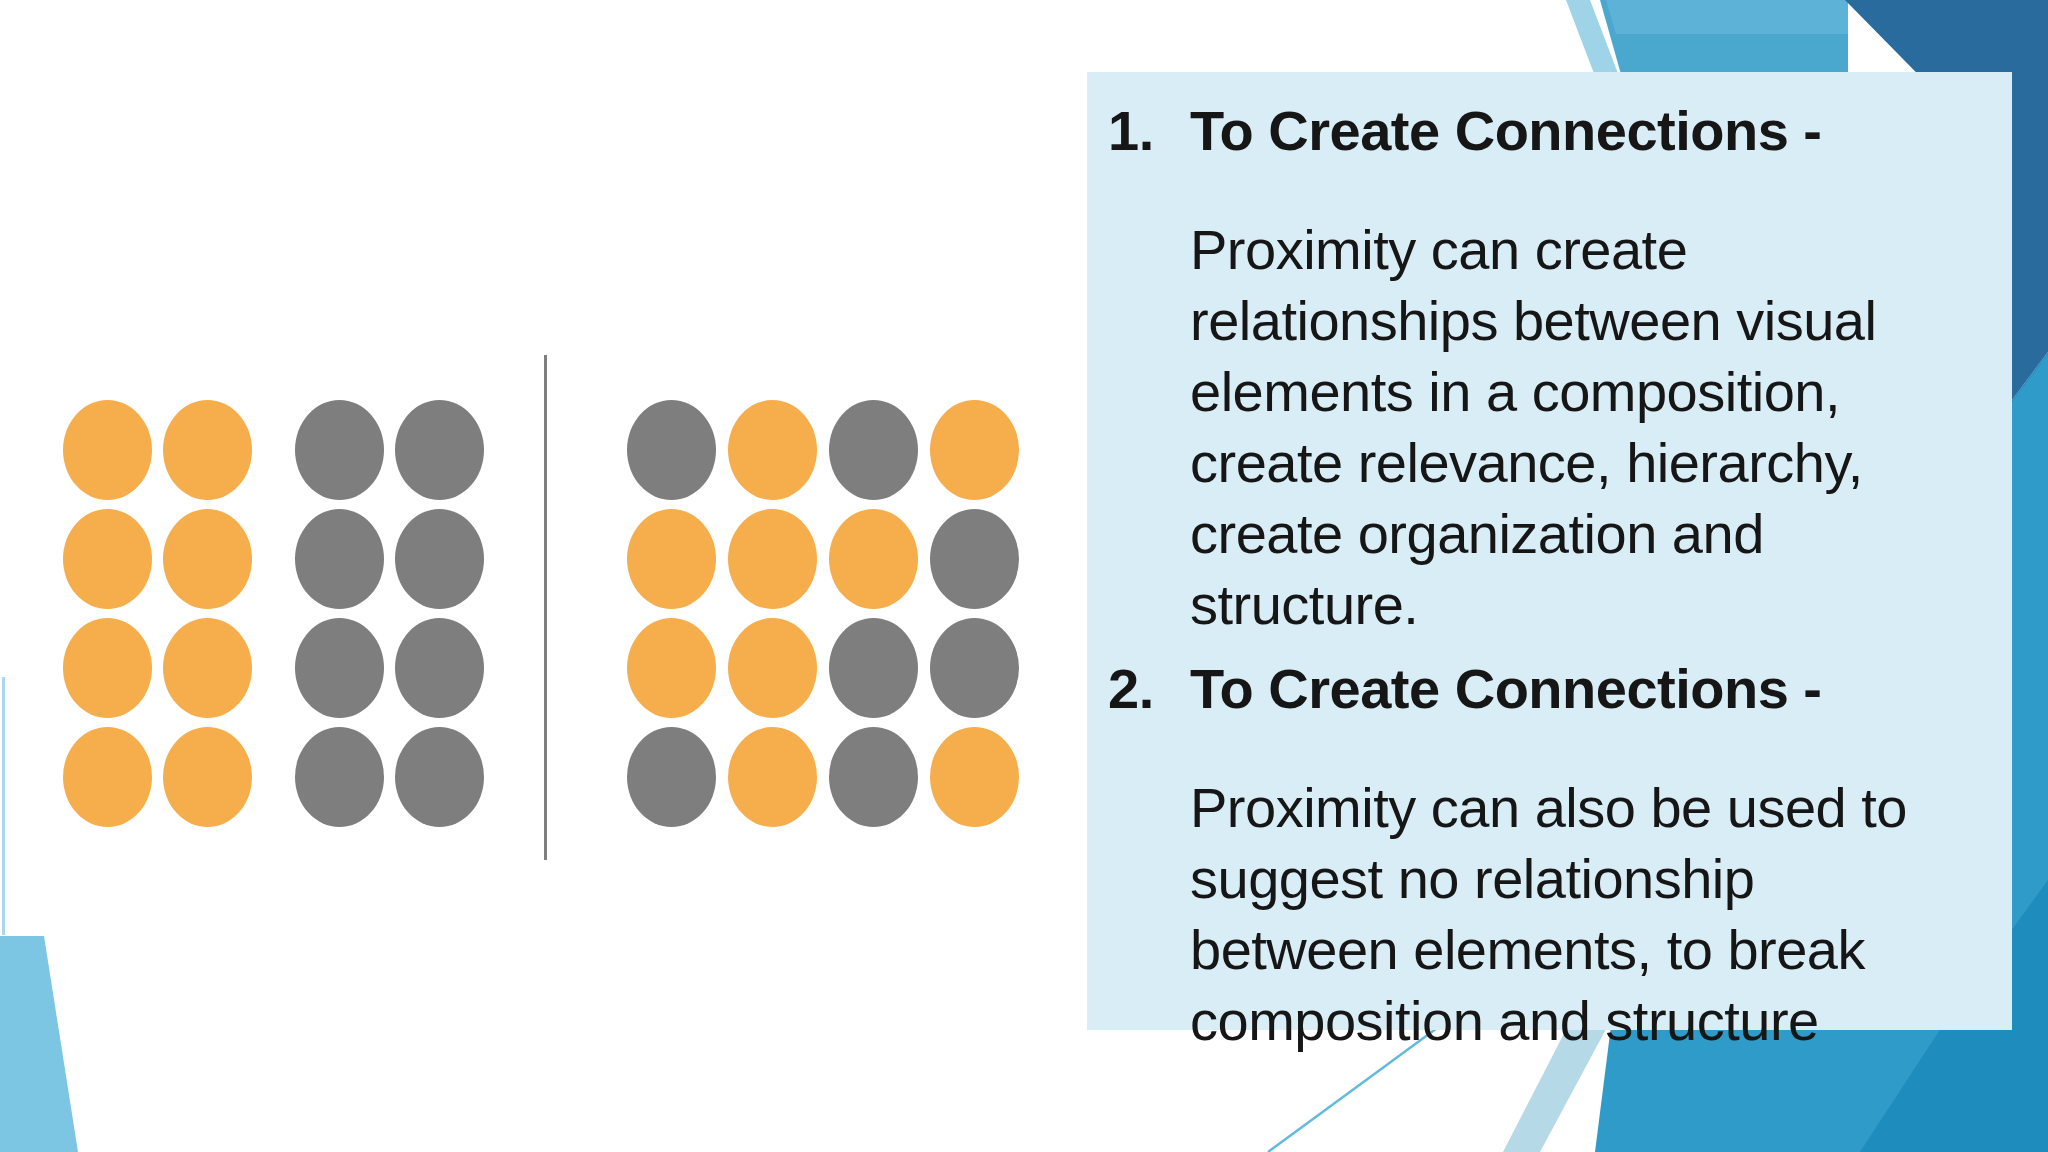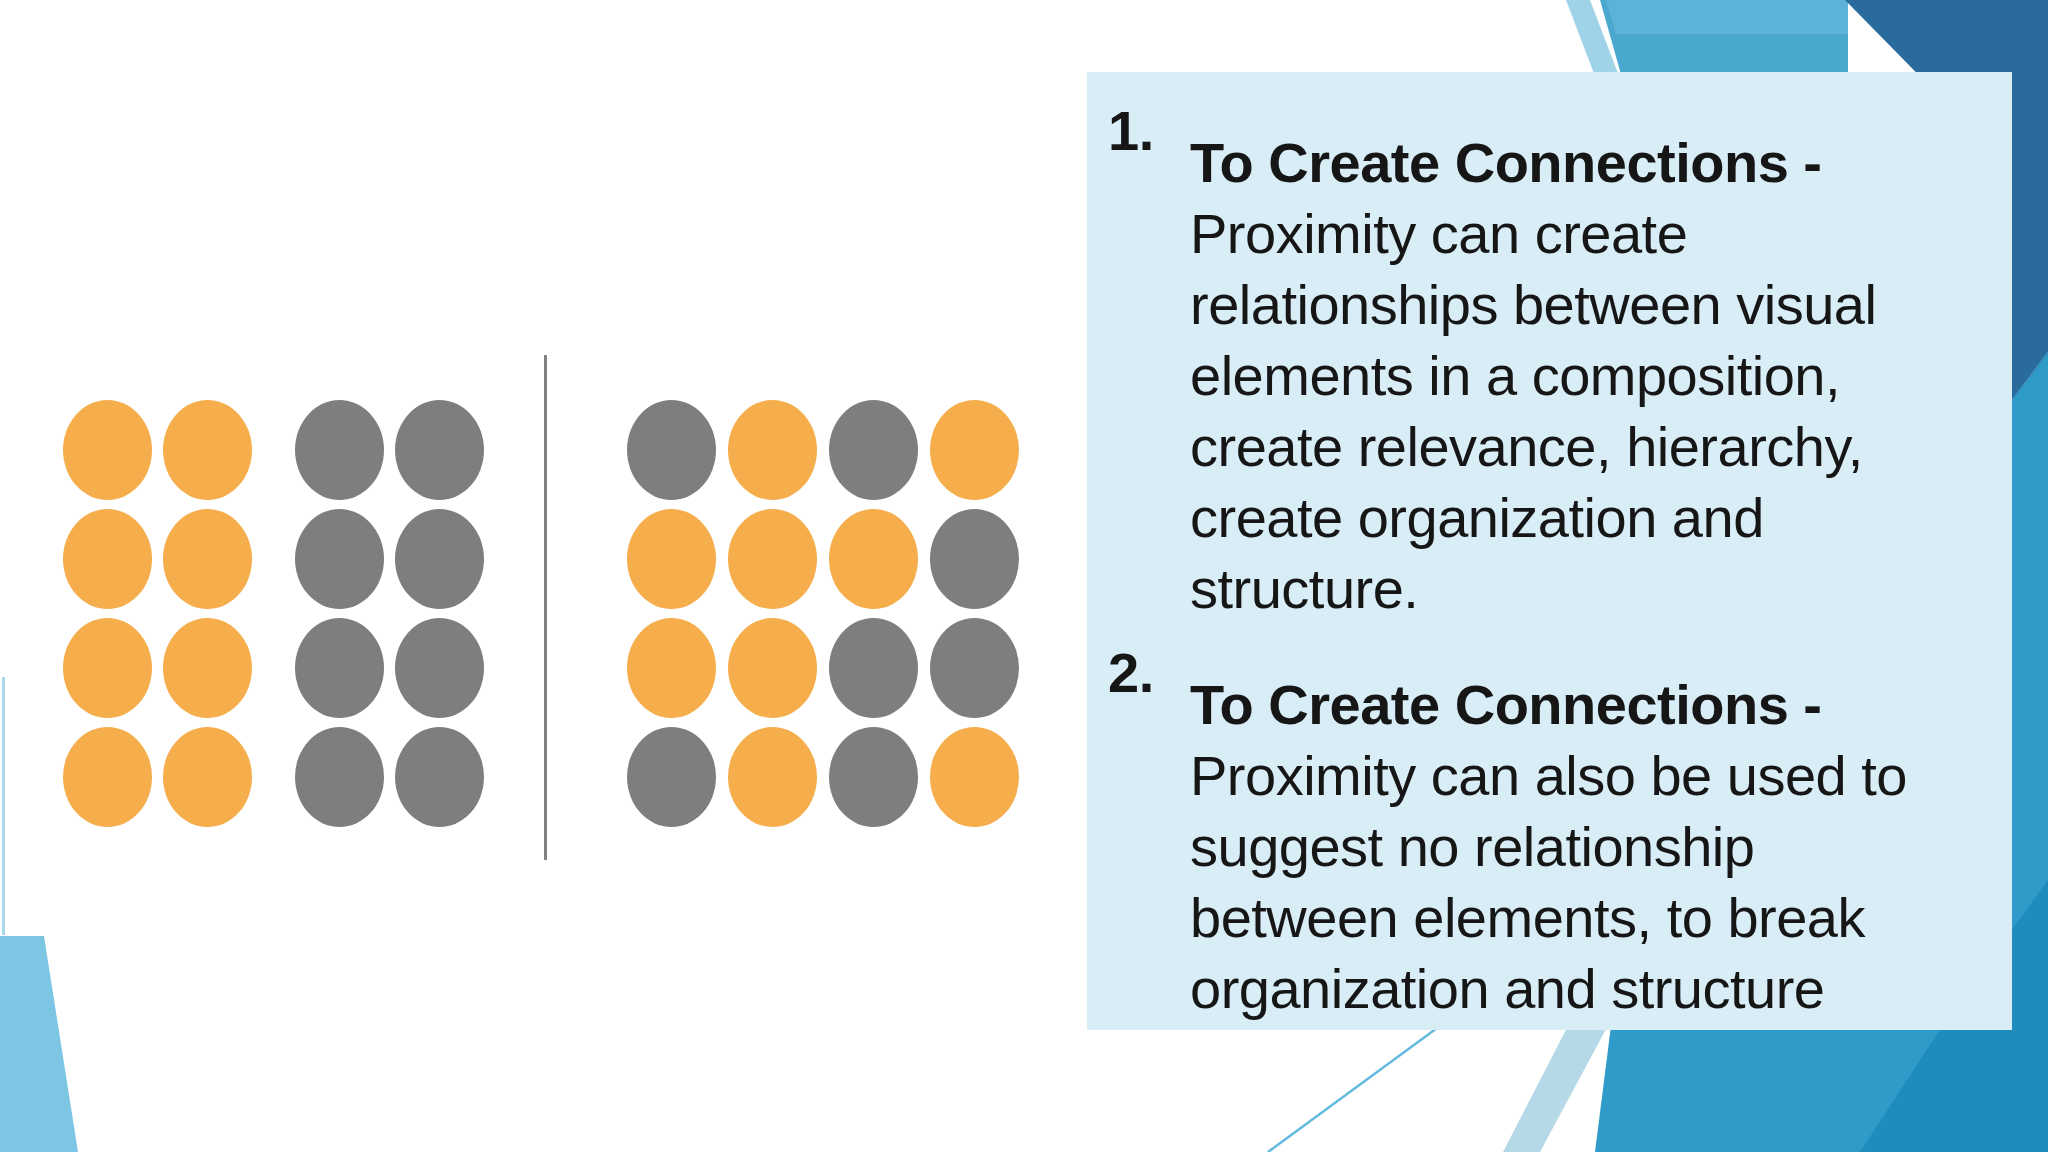--- a/index.html
+++ b/index.html
@@ -23,22 +23,22 @@
 
   .divider{position:absolute;left:544px;top:355px;width:3px;height:505px;z-index:2;}
 
   
   .panel{position:absolute;left:1087px;top:72px;width:925px;height:958px;z-index:3;
          box-sizing:border-box;padding:23px 18px 0 21px;}
   .item{display:flex;align-items:flex-start;}
   .item + .item{margin-top:13px;}
   .num{width:82px;flex:0 0 82px;font-weight:bold;}
   .item-text{flex:1;}
-  .item-title{font-weight:bold;margin-top:32px;}
-  .item-body{white-space:pre-line;}
+  .item-title{font-weight:bold;}
+  .item-body{white-space:pre-line;margin-top:48px;}
   .panel, .panel *{font-size:56px;line-height:71px;letter-spacing:-0.5px;}
 </style>
 </head>
 <body>
 
 <div class="slide" style="background: rgb(255, 255, 255);">
 
   <svg class="decor" viewBox="0 0 2048 1152">
     <polygon points="1566,0 1590,0 1622,84 1598,84" fill="#9ed3e8"></polygon>
     <polygon points="1600,0 1848,0 1848,92 1626,92" fill="#4aa8cf"></polygon>
@@ -122,18 +122,18 @@
 structure.</div>
       </div>
     </div>
     <div class="item">
       <div class="num">2.</div>
       <div class="item-text">
         <div class="item-title">To Create Connections -</div>
         <div class="item-body">Proximity can also be used to
 suggest no relationship
 between elements, to break
-organization and structure</div>
+composition and structure</div>
       </div>
     </div>
   </div>
 
 </div>
 
 </body></html>

